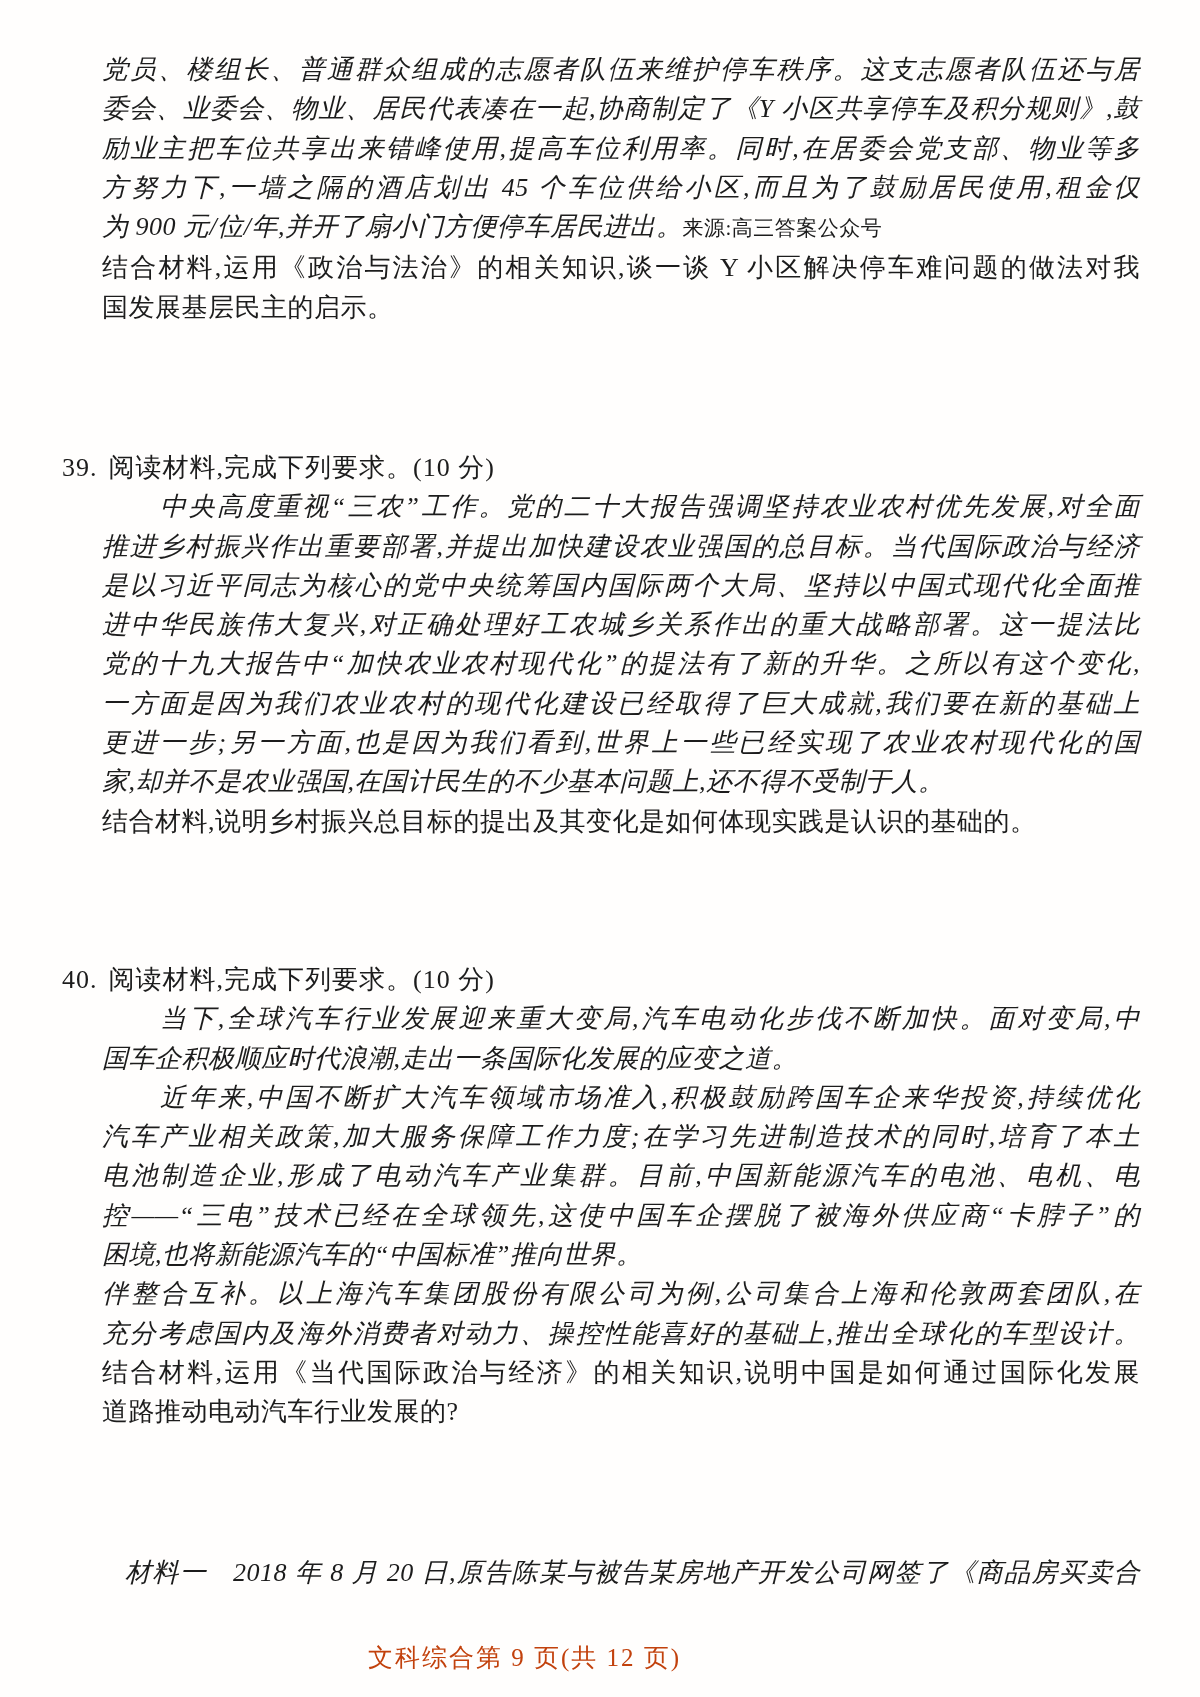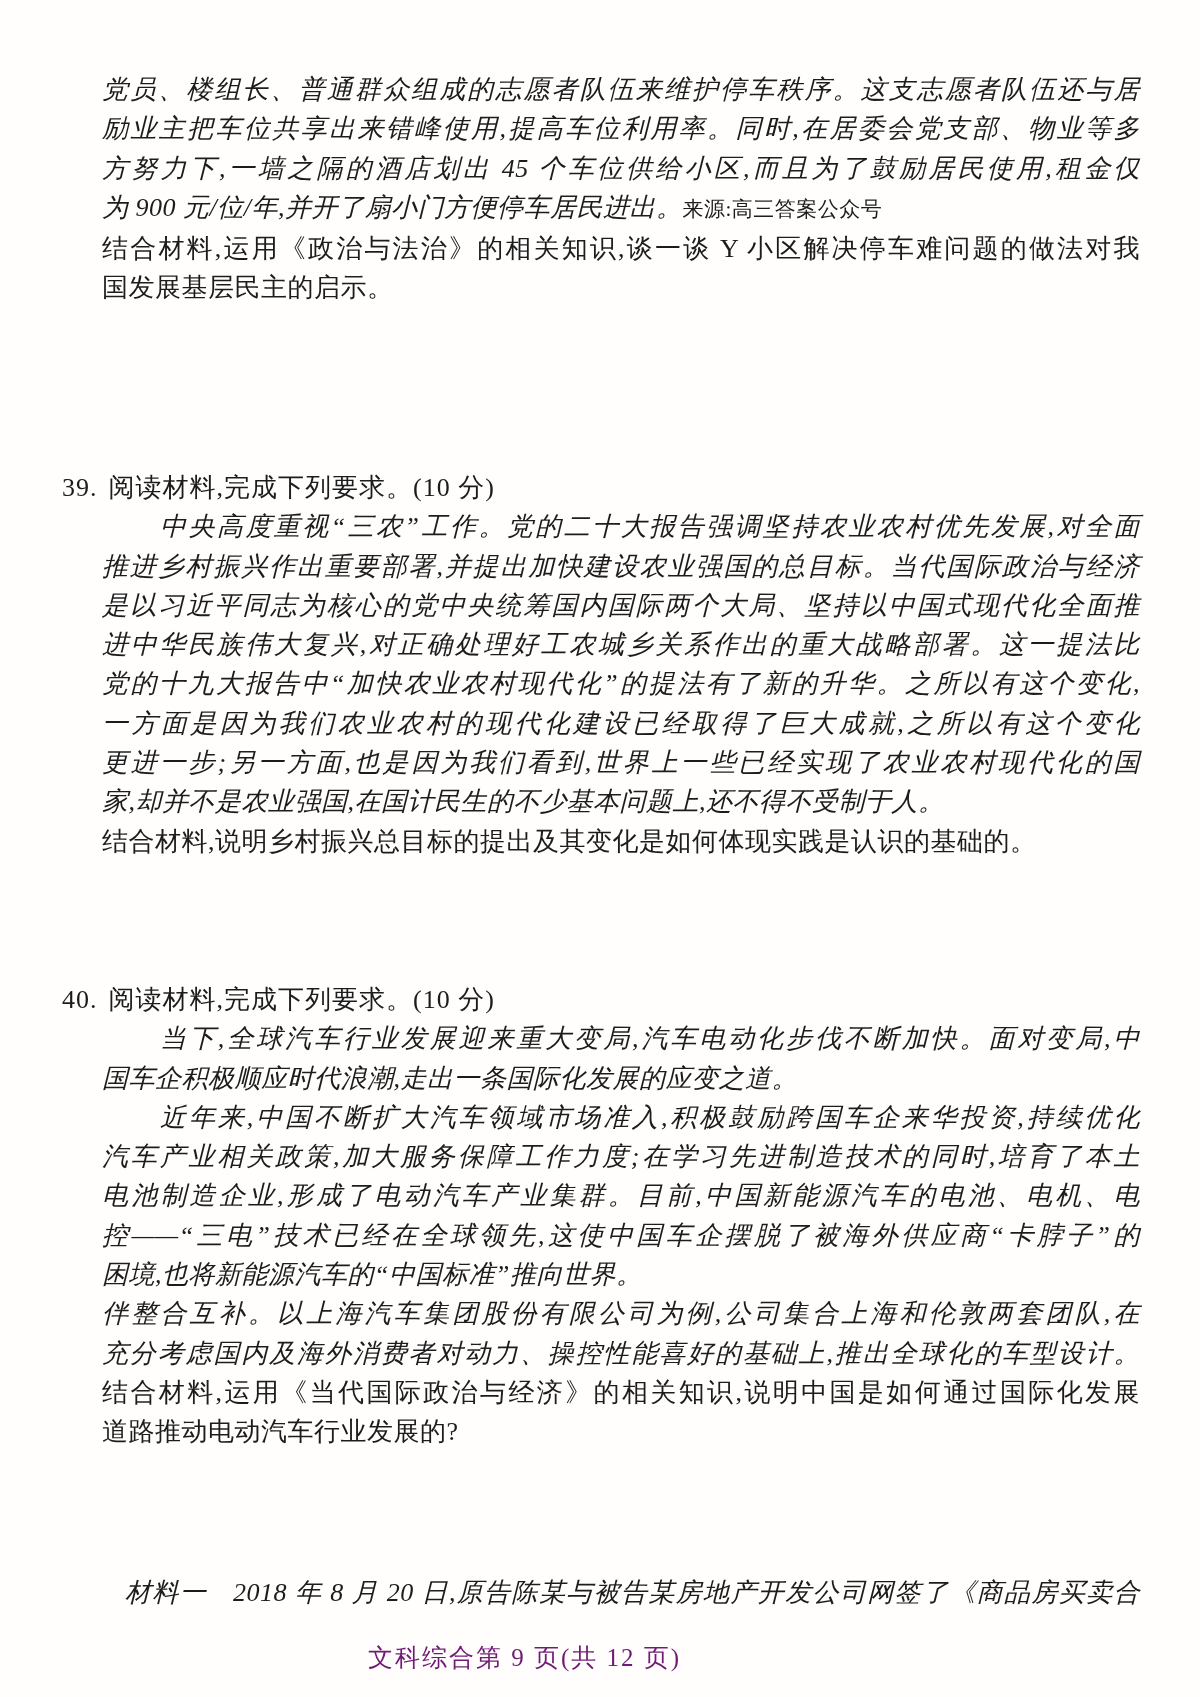--- a/index.html
+++ b/index.html
@@ -20,21 +20,20 @@
     inset: 0;
     background: #fffefd;
   }
   .sec {
     position: absolute;
     left: 102px;
     width: 1038px;
     font-size: 26px;
     line-height: 39.3px;
     letter-spacing: 0.5px;
-    margin-top: 20px;
   }
   .line {
     min-height: 39.3px;
   }
   
   .just {
     text-align: justify;
     text-align-last: justify;
   }
   
@@ -52,47 +51,48 @@
     font-size: 21px;
     letter-spacing: 0.5px;
     text-align: center;
   }
   .footer {
     position: absolute;
     left: 368px;
     top: 1641px;
     font-size: 25px;
     letter-spacing: 2px;
-    color: #701a75;
+    color: #c2410c;
   }
 </style>
 </head>
 <body>
 
 <div class="page">
 
   <section class="sec" style="top:50px">
     <div class="line kai just">党员、楼组长、普通群众组成的志愿者队伍来维护停车秩序。这支志愿者队伍还与居</div>
+    <div class="line kai just">委会、业委会、物业、居民代表凑在一起,协商制定了《Y 小区共享停车及积分规则》,鼓</div>
     <div class="line kai just">励业主把车位共享出来错峰使用,提高车位利用率。同时,在居委会党支部、物业等多</div>
     <div class="line kai just">方努力下,一墙之隔的酒店划出 45 个车位供给小区,而且为了鼓励居民使用,租金仅</div>
     <div class="line"><span class="kai">为 900 元/位/年,并开了扇小门方便停车居民进出。</span><span class="source-note">来源:高三答案公众号</span></div>
     <div class="line song just">结合材料,运用《政治与法治》的相关知识,谈一谈 Y 小区解决停车难问题的做法对我</div>
     <div class="line song">国发展基层民主的启示。</div>
   </section>
 
   <section class="sec" style="top:448px">
     <div class="line song heading">
       <span class="q-num">39.</span><span>阅读材料,完成下列要求。(10 分)</span>
     </div>
     <div class="line kai just indent2">中央高度重视“三农”工作。党的二十大报告强调坚持农业农村优先发展,对全面</div>
     <div class="line kai just">推进乡村振兴作出重要部署,并提出加快建设农业强国的总目标。当代国际政治与经济</div>
     <div class="line kai just">是以习近平同志为核心的党中央统筹国内国际两个大局、坚持以中国式现代化全面推</div>
     <div class="line kai just">进中华民族伟大复兴,对正确处理好工农城乡关系作出的重大战略部署。这一提法比</div>
     <div class="line kai just">党的十九大报告中“加快农业农村现代化”的提法有了新的升华。之所以有这个变化,</div>
-    <div class="line kai just">一方面是因为我们农业农村的现代化建设已经取得了巨大成就,之所以有这个变化</div>
+    <div class="line kai just">一方面是因为我们农业农村的现代化建设已经取得了巨大成就,我们要在新的基础上</div>
     <div class="line kai just">更进一步;另一方面,也是因为我们看到,世界上一些已经实现了农业农村现代化的国</div>
     <div class="line kai">家,却并不是农业强国,在国计民生的不少基本问题上,还不得不受制于人。</div>
     <div class="line song">结合材料,说明乡村振兴总目标的提出及其变化是如何体现实践是认识的基础的。</div>
   </section>
 
   <section class="sec" style="top:960px">
     <div class="line song heading">
       <span class="q-num">40.</span><span>阅读材料,完成下列要求。(10 分)</span>
     </div>
     <div class="line kai just indent2">当下,全球汽车行业发展迎来重大变局,汽车电动化步伐不断加快。面对变局,中</div>

